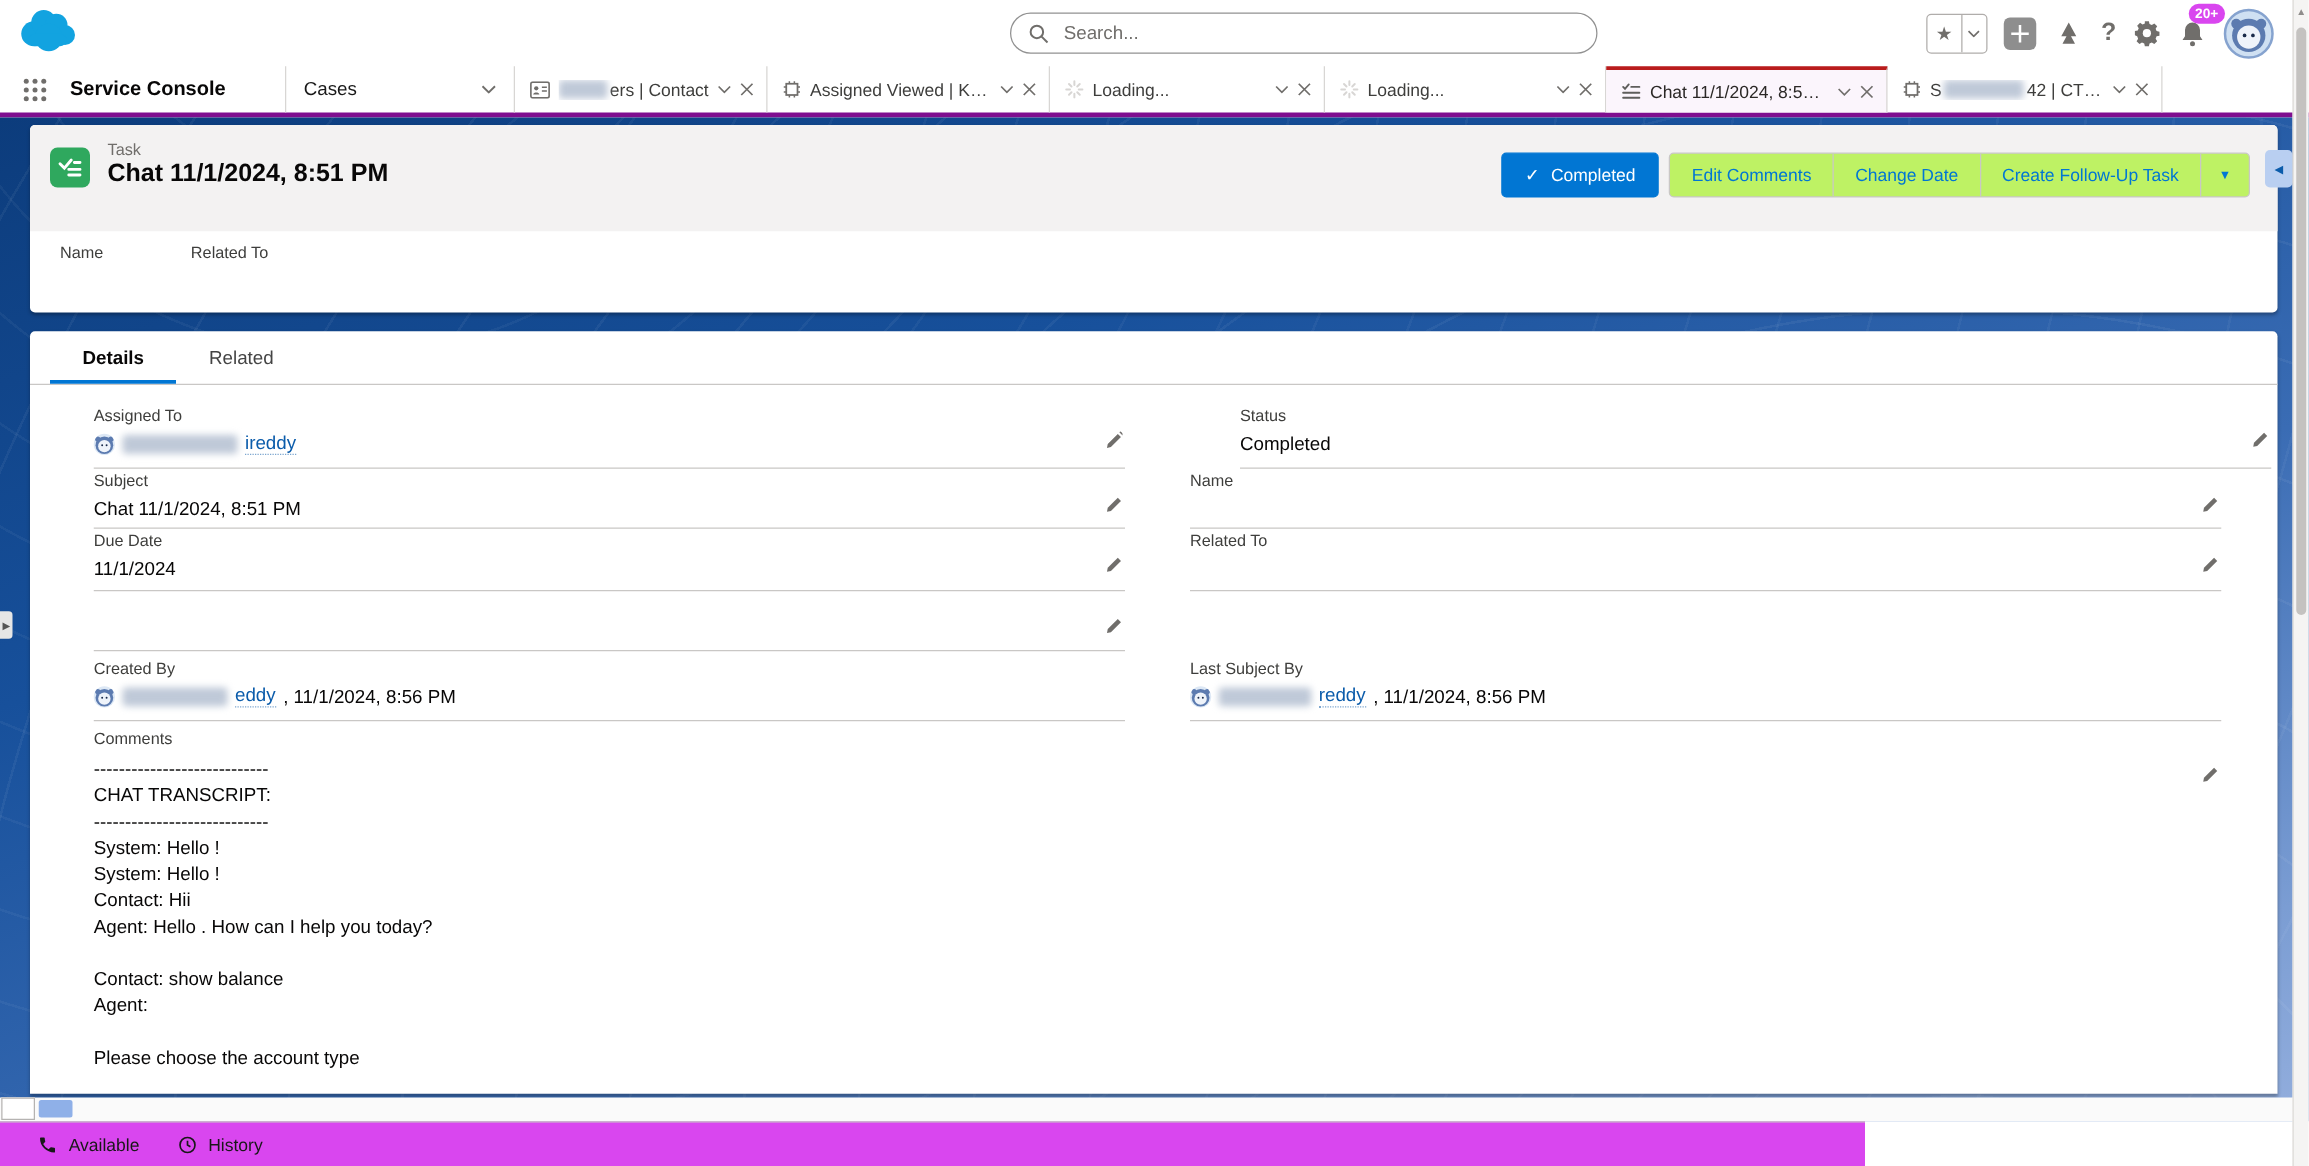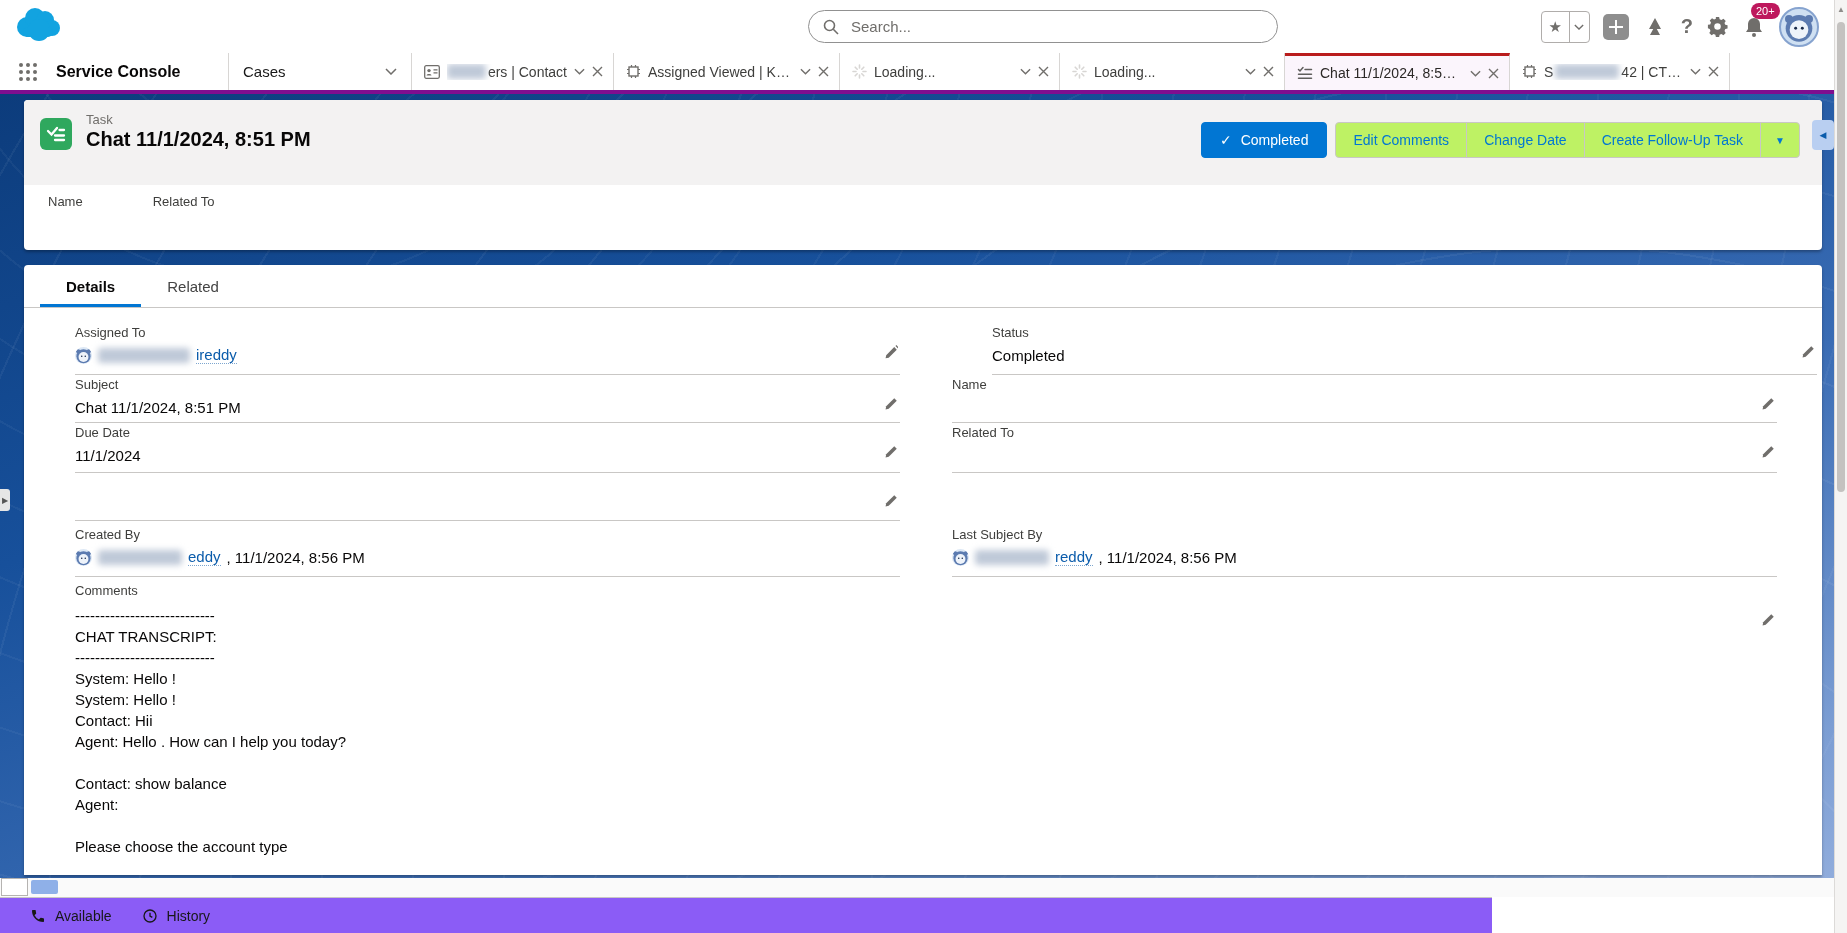--- a/index.html
+++ b/index.html
@@ -26,22 +26,22 @@
   .star-seg{width:27px;display:flex;align-items:center;justify-content:center;color:#706e6b;font-size:15px;}
   .star-seg.first{border-right:1px solid #b0adab;}
   .plus-tile{width:26px;height:26px;border-radius:5px;background:#8e8e8e;position:relative;}
   .plus-tile:before,.plus-tile:after{content:"";position:absolute;background:#fff;}
   .plus-tile:before{left:6px;top:12px;width:14px;height:2.5px;}
   .plus-tile:after{left:12px;top:6px;width:2.5px;height:14px;}
   .hicon{display:flex;align-items:center;justify-content:center;}
   .help-q{font-size:20px;font-weight:bold;color:#706e6b;}
   .notif-wrap{position:relative;}
   .badge{
-    position:absolute;top:-12px;left:9px;background:#be185d;color:#fff;
-    font-size:11px;font-weight:normal;padding:2px 5px;border-radius:10px;line-height:12px;
+    position:absolute;top:-12px;left:9px;background:#d946ef;color:#fff;
+    font-size:11px;font-weight:bold;padding:2px 5px;border-radius:10px;line-height:12px;
   }
   .avatar-big{width:36px;height:36px;border-radius:50%;border:2px solid #86a3cf;background:#cfe0f2;overflow:hidden;}
   
   .navbar{
     position:absolute;left:0;top:53px;width:1847px;height:41px;box-sizing:border-box;
     background:#fff;border-bottom:4px solid #7f0e8f;display:flex;align-items:stretch;
   }
   .nav-item{display:flex;align-items:center;box-sizing:border-box;white-space:nowrap;overflow:hidden;}
   .waffle{width:56px;justify-content:center;cursor:pointer;}
   .app-name{width:172px;font-size:16px;font-weight:600;color:#080707;}
@@ -97,21 +97,21 @@
   .comments-f{position:absolute;left:51px;top:318px;width:1702px;}
   .comments-f .lbl{font-size:13px;color:#3e3e3c;line-height:16px;}
   .ctext{margin-top:6px;font-size:15px;line-height:21px;color:#080707;white-space:pre-line;}
   .comments-f .pencil{top:30px;}
   
   .hscroll-track{position:absolute;left:0;top:784px;width:1835px;height:19px;background:#fafafa;}
   .hscroll-btn{position:absolute;left:1px;top:0;width:27px;height:18px;background:#fff;border:1px solid #b5b3b1;box-sizing:border-box;}
   .hscroll-thumb{position:absolute;left:31px;top:2px;width:27px;height:14px;background:#8fb0e8;border-radius:2px;}
   .ubar{
     position:absolute;left:0;top:897px;width:1492px;height:36px;box-sizing:border-box;
-    background:#8b5cf6;border-top:1px solid #c9c7c5;display:flex;align-items:center;padding-left:30px;gap:30px;
+    background:#d946ef;border-top:1px solid #c9c7c5;display:flex;align-items:center;padding-left:30px;gap:30px;
   }
   .uitem{display:flex;align-items:center;gap:9px;font-size:14px;color:#181818;cursor:pointer;}
   
   .vscroll{position:absolute;right:0;top:0;width:13px;height:933px;background:#f5f4f3;border-left:1px solid #dcdad8;z-index:60;box-sizing:border-box;}
   .vscroll .up{position:absolute;top:5px;left:2px;font-size:8px;color:#8f8d8b;}
   .vthumb{position:absolute;left:2px;top:22px;width:8px;height:470px;background:#c4c2c0;border-radius:4px;}
 </style>
 </head>
 <body>
 

